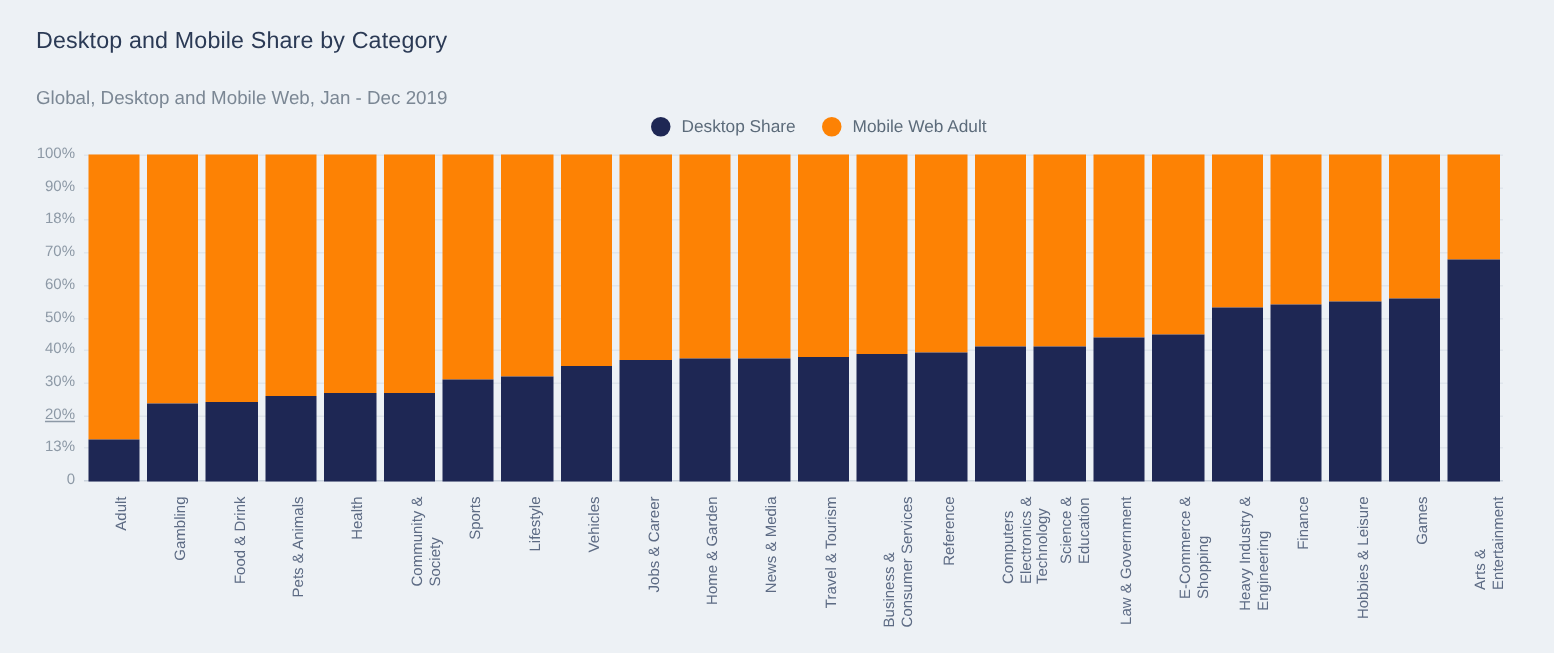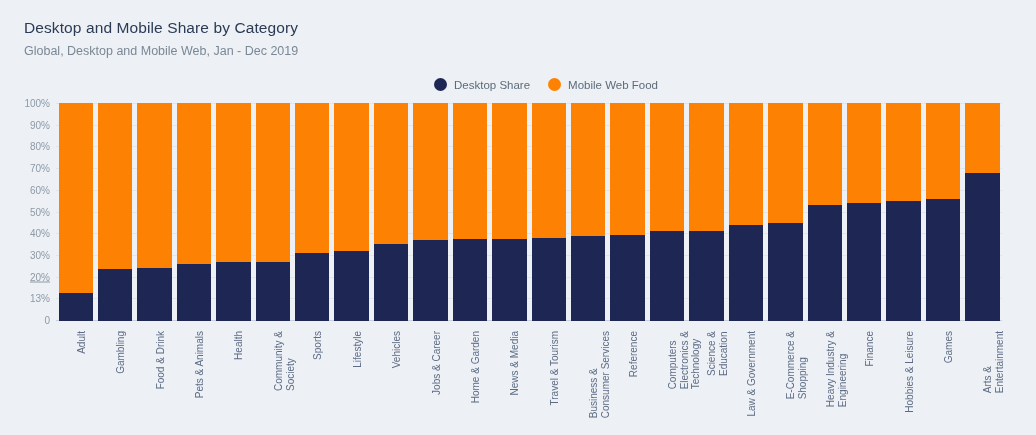--- a/index.html
+++ b/index.html
@@ -23,21 +23,21 @@
     font-size: 15.5px;
     color: #2b3a55;
     letter-spacing: .1px;
     line-height: 20px;
     white-space: nowrap;
   }
   .chart-subtitle {
     font-size: 12.5px;
     color: #7b8794;
     line-height: 18px;
-    margin-top: 4px;
+    margin-top: 18px;
     white-space: nowrap;
   }
 
   
   .legend {
     position: absolute;
     top: 78px; left: 0; width: 1036px;
     display: flex; justify-content: center; align-items: center;
     gap: 18px;
     margin-left: 28px;
@@ -124,29 +124,29 @@
     <div class="chart-subtitle">Global, Desktop and Mobile Web, Jan - Dec 2019</div>
   </div>
 
   <div class="legend" id="legend">
       <div class="legend-item">
         <span class="legend-dot" style="background: rgb(30, 39, 84);"></span>
         <span class="legend-label">Desktop Share</span>
       </div>
       <div class="legend-item">
         <span class="legend-dot" style="background: rgb(253, 130, 4);"></span>
-        <span class="legend-label">Mobile Web Food</span>
+        <span class="legend-label">Mobile Web Adult</span>
       </div>
     </div>
 
   <div class="plot-wrap">
     <div class="y-axis" id="y-axis">
         <div class="y-tick" style="top: 5px;">100%</div>
         <div class="y-tick" style="top: 26.7px;">90%</div>
-        <div class="y-tick" style="top: 48.4px;">80%</div>
+        <div class="y-tick" style="top: 48.4px;">18%</div>
         <div class="y-tick" style="top: 70.1px;">70%</div>
         <div class="y-tick" style="top: 91.8px;">60%</div>
         <div class="y-tick" style="top: 113.5px;">50%</div>
         <div class="y-tick" style="top: 135.2px;">40%</div>
         <div class="y-tick" style="top: 156.9px;">30%</div>
         <div class="y-tick" style="top: 178.6px; text-decoration: underline;">20%</div>
         <div class="y-tick" style="top: 200.3px;">13%</div>
         <div class="y-tick" style="top: 222px;">0</div>
       </div>
     <div class="grid-area" id="grid-area">

